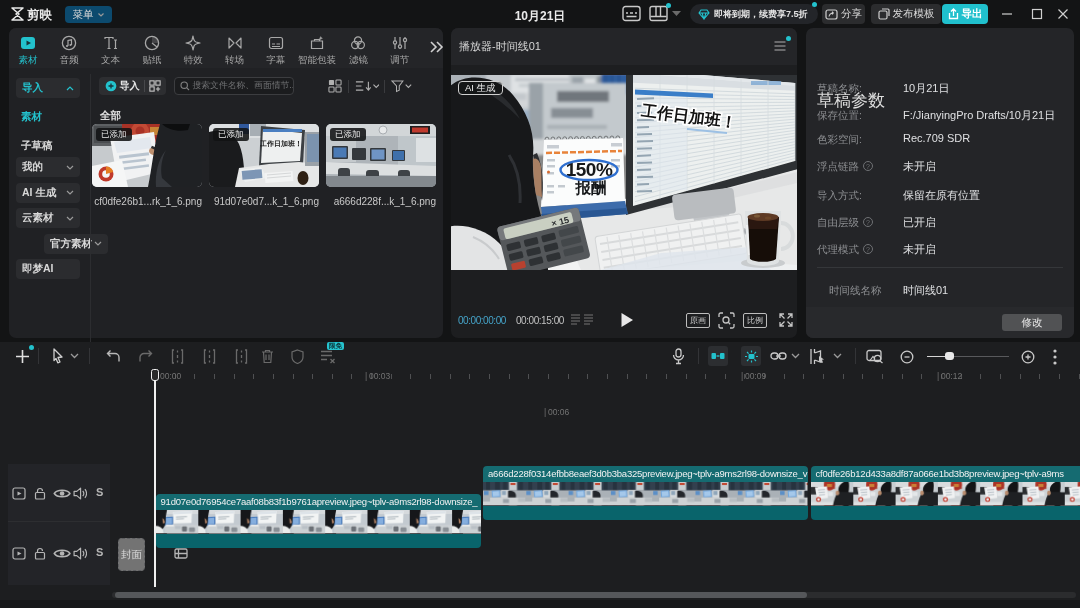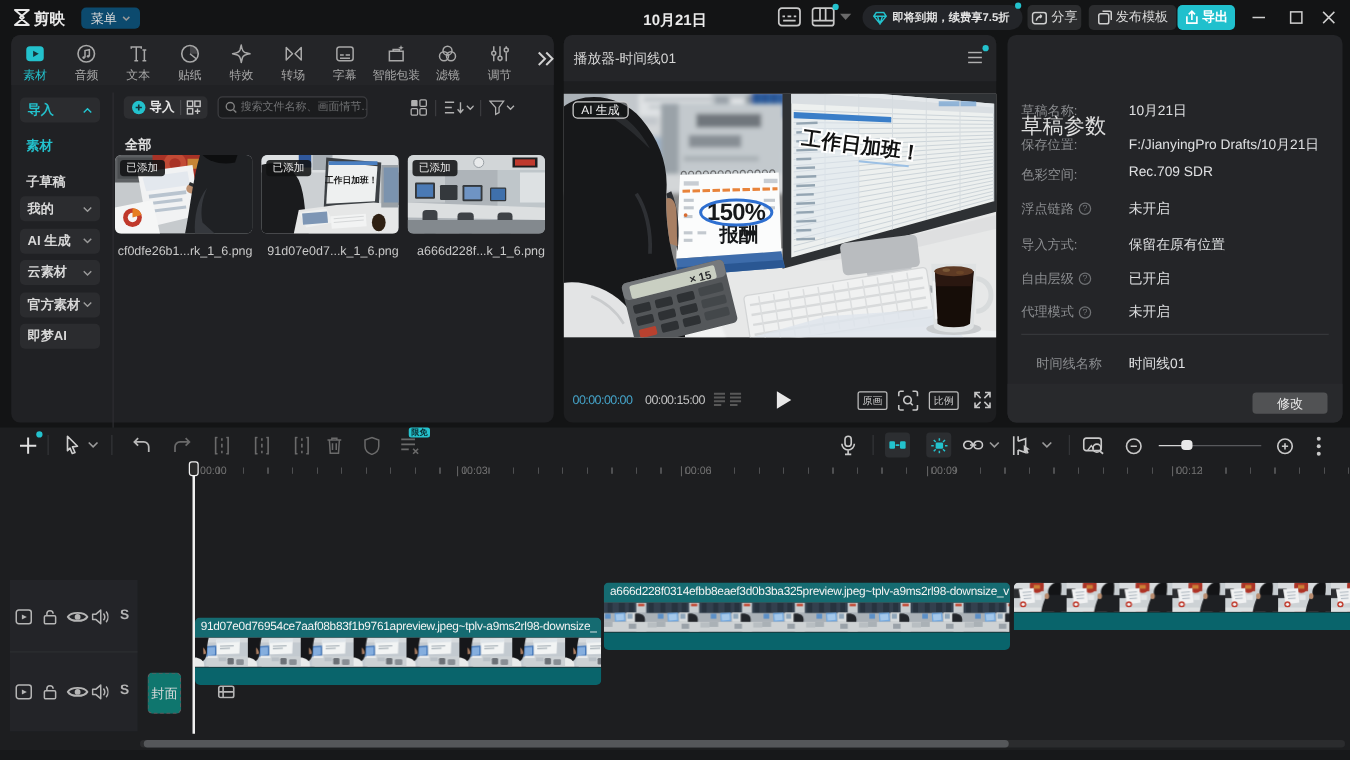--- a/index.html
+++ b/index.html
@@ -202,21 +202,21 @@
           <svg width="8" height="5" viewBox="0 0 8 5">
             <path d="M1 1 L4 4 L7 1" stroke="#9a9a9a" stroke-width="1.2" fill="none"></path>
           </svg>
         </div>
       <div class="sideitem" style="top:180px;">
           <span>云素材</span>
           <svg width="8" height="5" viewBox="0 0 8 5">
             <path d="M1 1 L4 4 L7 1" stroke="#9a9a9a" stroke-width="1.2" fill="none"></path>
           </svg>
         </div>
-      <div class="sideitem" style="top:205.5px;">
+      <div class="sideitem" style="top:205.5px;margin-left:28px;">
           <span>官方素材</span>
           <svg width="8" height="5" viewBox="0 0 8 5">
             <path d="M1 1 L4 4 L7 1" stroke="#9a9a9a" stroke-width="1.2" fill="none"></path>
           </svg>
         </div>
       <div class="sideitem" style="top:231px;">
           <span>即梦AI</span>
         </div>
     </div>
     <div class="abs" style="left:80.5px;top:46px;width:1px;height:286px;background:#2c2d30;"></div>
@@ -721,21 +721,21 @@
       <svg class="abs" style="left:1053px;top:7px;" width="4" height="16" viewBox="0 0 4 16">
         <circle cx="2" cy="2" r="1.6" fill="#c9c9c9"></circle>
         <circle cx="2" cy="8" r="1.6" fill="#c9c9c9"></circle>
         <circle cx="2" cy="14" r="1.6" fill="#c9c9c9"></circle>
       </svg>
     </div>
     <div id="tl-ruler">
       <div class="abs" style="left:155px;top:32px;width:925px;height:5px;background:repeating-linear-gradient(90deg,#4f5052 0,#4f5052 1px,transparent 1px,transparent 19.65px);"></div>
       <div class="rlab" style="left:160px;text-align:center;">00:00</div>
       <div class="rlab" style="left:348px;padding-left:17px;">| 00:03</div>
-      <div class="rlab" style="left:544px;">| 00:06</div>
+      <div class="rlab" style="left:544px;margin-top:36px;">| 00:06</div>
       <div class="rlab" style="left:741px;">| 00:09</div>
       <div class="rlab" style="left:937px;">| 00:12</div>
     </div>
     <div id="tl-tracks">
       <div class="abs" style="left:8px;top:122px;width:102px;height:121px;background:#232428;"></div>
       <div class="abs" style="left:8px;top:178.5px;width:102px;height:1px;background:#2d2e31;"></div>
 
       <div class="trackicons" style="top:145px;">
         <svg viewBox="0 0 14 13" style="left:12px;">
           <rect x="1" y="1" width="12" height="11" rx="2" fill="none" stroke="#b5b5b5" stroke-width="1.2"></rect>
@@ -769,21 +769,21 @@
           <path d="M1 5 C3 1.7 11 1.7 13 5 C11 8.3 3 8.3 1 5 Z" fill="none" stroke="#b5b5b5" stroke-width="1.2"></path>
           <circle cx="7" cy="5" r="1.8" fill="#b5b5b5"></circle>
         </svg>
         <svg viewBox="0 0 13 12" style="left:73px;">
           <path d="M1 4 h2.5 L7 1 V11 L3.5 8 H1 Z" fill="none" stroke="#b5b5b5" stroke-width="1.1" stroke-linejoin="round"></path>
           <path d="M9 3.5 a4 4 0 0 1 0 5 M11 2 a6.5 6.5 0 0 1 0 8" fill="none" stroke="#b5b5b5" stroke-width="1.1"></path>
         </svg>
         <div style="position:absolute;left:96px;top:-1px;color:#b5b5b5;font-size:11px;font-weight:bold;">S</div>
       </div>
 
-      <div class="abs flexc" style="left:118px;top:196px;width:27px;height:33px;background:#0f766e;border:1px dashed #5d5e61;border-radius:4px;justify-content:center;color:#dcdcdc;font-size:10.5px;white-space:nowrap;">封面</div>
+      <div class="abs flexc" style="left:118px;top:196px;width:27px;height:33px;background:#737373;border:1px dashed #5d5e61;border-radius:4px;justify-content:center;color:#dcdcdc;font-size:10.5px;white-space:nowrap;">封面</div>
       <svg class="abs" style="left:174px;top:206px;" width="14" height="11" viewBox="0 0 14 11">
         <rect x="1" y="1" width="12" height="9" rx="1.5" fill="none" stroke="#b5b5b5" stroke-width="1.3"></rect>
         <path d="M1 5.5 h12 M4.5 1 v9" stroke="#b5b5b5" stroke-width="1.3"></path>
       </svg>
 
       <div class="clip" style="left:155.5px;width:325px;margin-top:28px;" id="clip1">
         <div class="cname">91d07e0d76954ce7aaf08b83f1b9761apreview.jpeg~tplv-a9ms2rl98-downsize_</div>
         <div class="cthumbs" id="ct1">
           <svg width="325" height="23.5">
             <defs>
@@ -841,20 +841,21 @@
                 <rect x="35" y="16" width="7.3" height="4" fill="#b8bec2"></rect>
                 <rect x="20" y="17" width="6" height="4" fill="#9aa2a9"></rect>
               </pattern>
             </defs>
             <rect width="324.5" height="23.5" fill="url(#p2)"></rect>
           </svg>
         </div>
         <div class="caudio"></div>
       </div>
       <div class="clip" style="left:810.5px;width:269.5px;border-radius:4px 0 0 4px;" id="clip3">
+        <div class="cname">cf0dfe26b12d433a8df87a066e1bd3b8preview.jpeg~tplv-a9ms</div>
         <div class="cthumbs" id="ct3">
           <svg width="269.5" height="23.5">
             <defs>
               <pattern id="p3" width="42.3" height="23.5" patternUnits="userSpaceOnUse">
                 <rect width="42.3" height="23.5" fill="#cdd2d5"></rect>
                 <rect x="0" y="0" width="42.3" height="5" fill="#d8dbdd"></rect>
                 <circle cx="18.5" cy="3" r="5.5" fill="#b23428"></circle>
                 <rect x="13" y="0" width="11" height="7" fill="#a83226" opacity="0.85"></rect>
                 <rect x="16" y="2" width="5" height="3" fill="#d8a13c" opacity="0.7"></rect>
                 <rect x="0" y="5" width="7" height="7.5" fill="#2b2d30"></rect>

